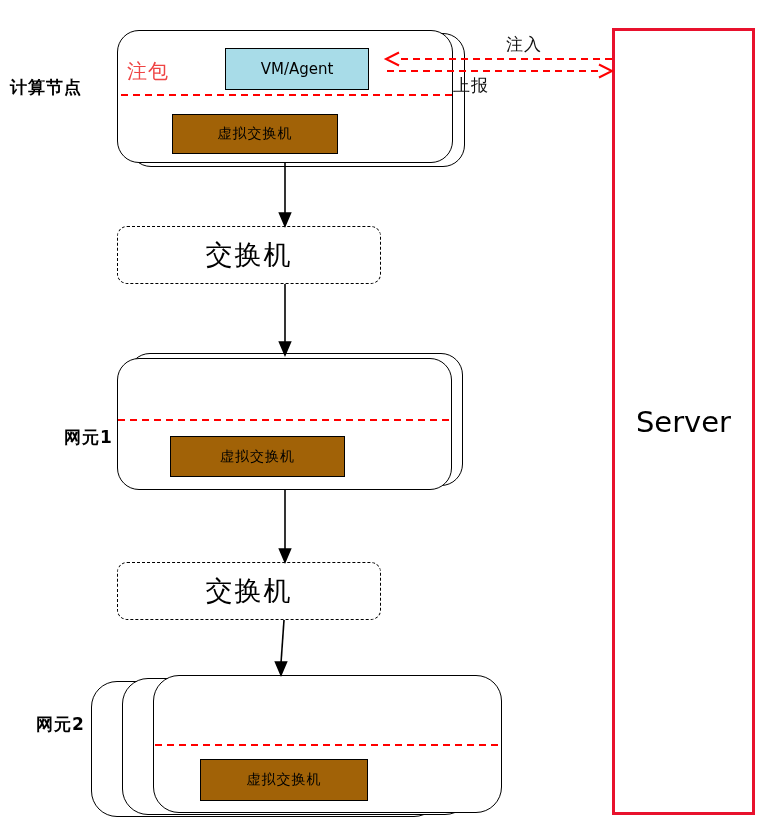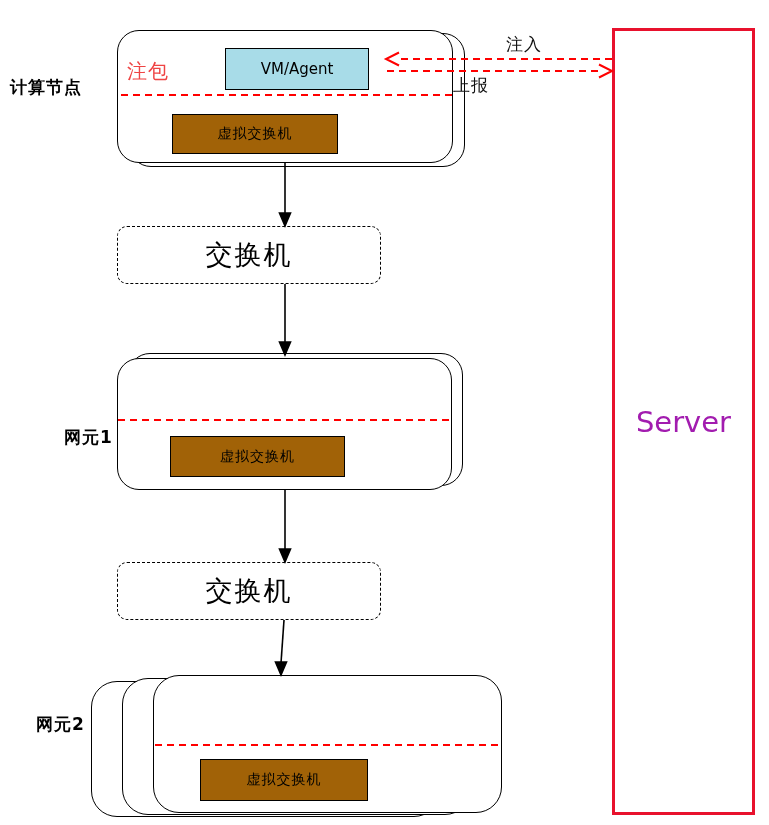--- a/index.html
+++ b/index.html
@@ -83,21 +83,21 @@
   .ne2-back2 { left: 91px;  top: 681px; width: 349px; height: 136px; border-radius: 26px; }
   .ne2-back1 { left: 122px; top: 678px; width: 349px; height: 137px; border-radius: 26px; }
   .ne2-front { left: 153px; top: 675px; width: 349px; height: 138px; border-radius: 26px; }
 
   
   .server-box {
     position: absolute; left: 612px; top: 28px; width: 143px; height: 787px;
     border: 3px solid #e8112d; background: #fff;
     display: flex; align-items: center; justify-content: center;
   }
-  .server-label { font-size: 29px; color: #a21caf; }
+  .server-label { font-size: 29px; color: #000000; }
 
   
   .flow-label {
     position: absolute; font-size: 17px; color: #111; letter-spacing: 1px;
   }
   .lbl-inject { left: 506px; top: 33px; }
   .lbl-report { left: 453px; top: 74px; }
 
   
   .overlay {

